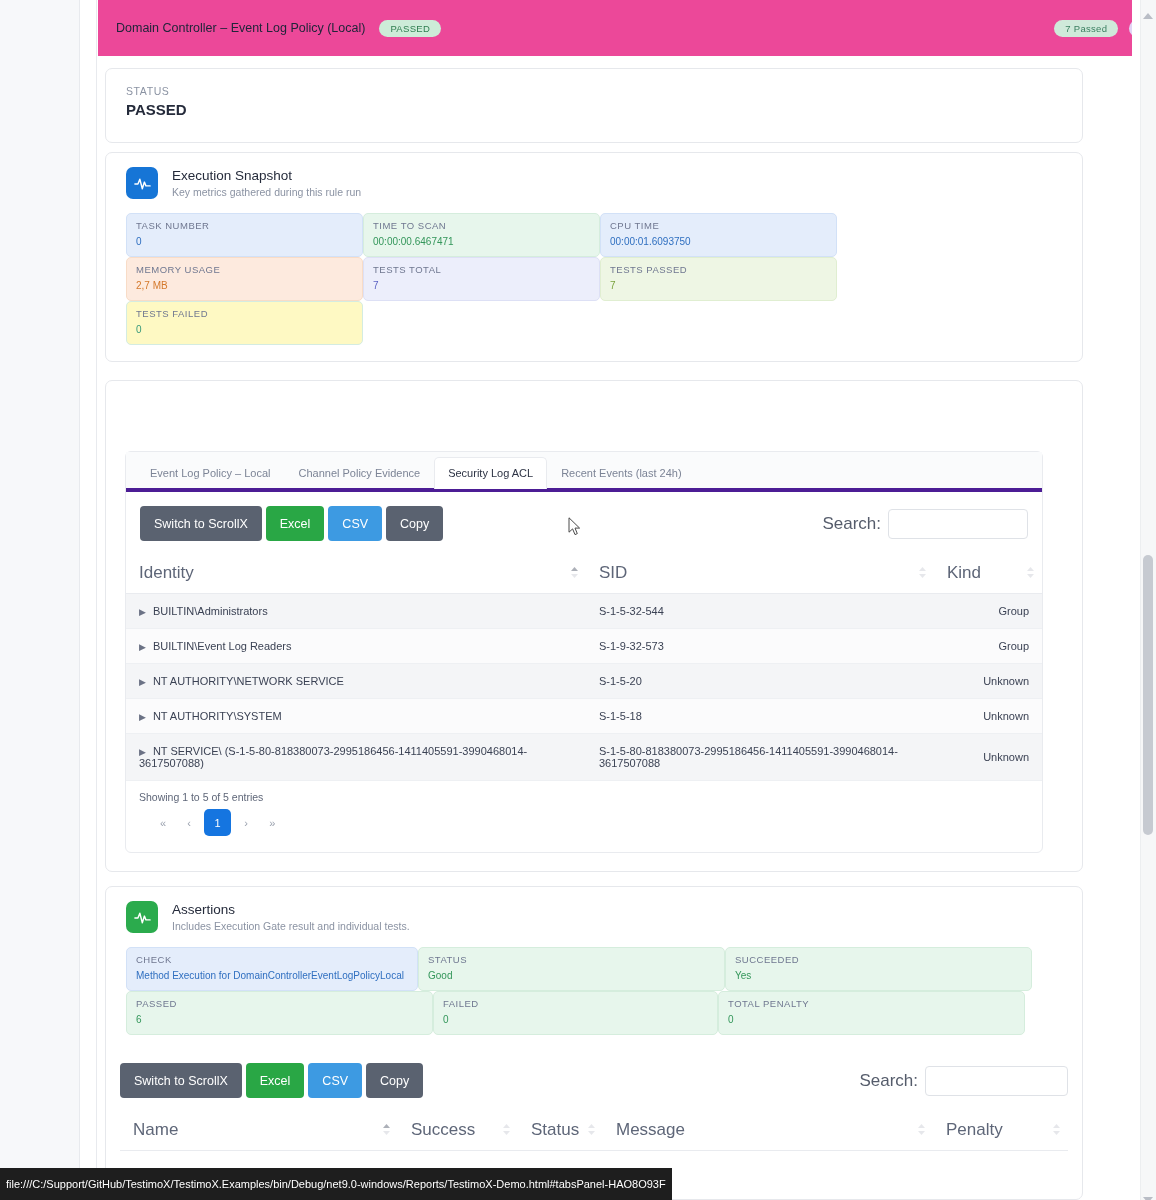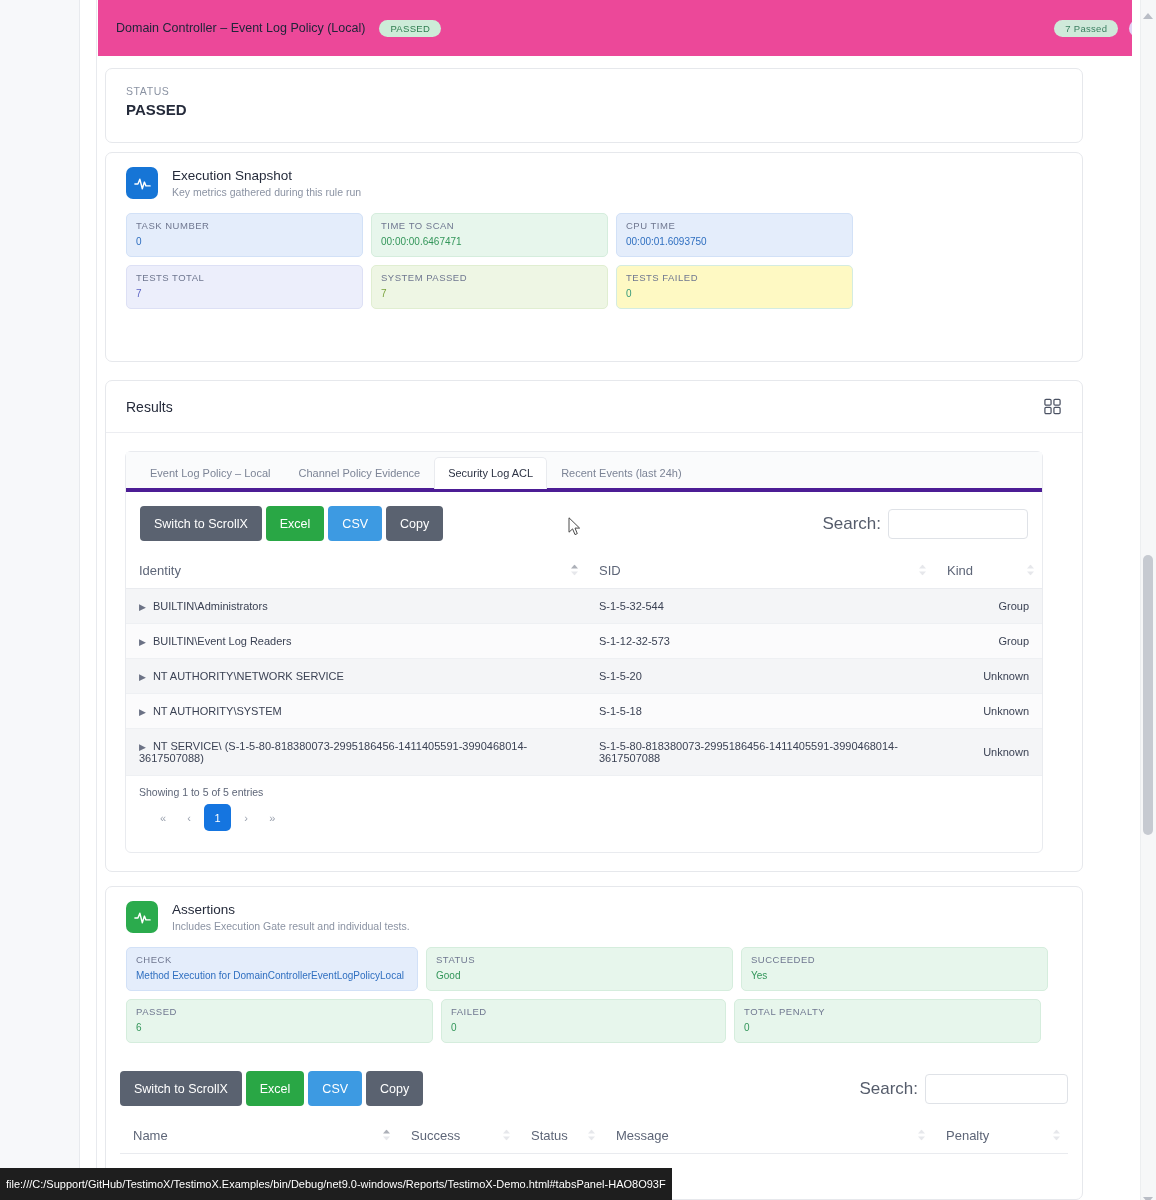--- a/index.html
+++ b/index.html
@@ -67,21 +67,21 @@
     display:flex; align-items:center; justify-content:center;
     flex: 0 0 32px;
   }
   .panel-icon.blue { background:#1675d6; }
   .panel-icon.green { background:#2bab4d; }
   .panel-txt { margin-left: 14px; }
   .panel-title { font-size: 13.5px; color:#252b3b; }
   .panel-sub { font-size: 10.5px; color:#8b93a3; margin-top: 3px; }
 
   
-  .tiles { display:flex; flex-wrap: wrap; gap: 8px; padding: 0 20px 16px 20px; }
+  .tiles { display:flex; flex-wrap: wrap; gap: 0; padding: 0 20px 16px 20px; }
   .tile {
     width: 237px; height: 44px;
     border-radius: 5px; padding: 6px 9px;
     border: 1px solid transparent;
   }
   .tile .t-lbl { font-size: 9.5px; letter-spacing:.5px; color:#6f7790; }
   .tile .t-val { font-size: 10px; margin-top: 5px; }
   .t-blue   { background:#e4edfb; border-color:#d2e1f7; }
   .t-blue  .t-val { color:#2f6fc0; }
   .t-green  { background:#e7f6ec; border-color:#d5eddd; }
@@ -142,21 +142,21 @@
   .search-lbl { font-size: 17px; color:#555c6b; }
   .search-input {
     width: 140px; height: 30px; border:1px solid #dfe2e7; border-radius: 4px;
     background:#fff; outline:none; padding: 0 8px; font-size: 11px;
     font-family:"Liberation Sans", sans-serif;
   }
   .search-input.wide { width: 143px; }
 
   table.dt { width: 100%; border-collapse: collapse; margin-top: 12px; }
   table.dt th {
-    font-size: 13px; font-weight: normal; color:#5e6678;
+    font-size: 17px; font-weight: normal; color:#5e6678;
     text-align: left; padding: 10px 13px; border-bottom: 1px solid #e9ebef;
     position: relative;
   }
   table.dt td {
     font-size: 11px; color:#3b4254; padding: 11px 13px;
     border-bottom: 1px solid #eef0f3;
   }
   table.dt tbody tr:nth-child(odd) { background:#f4f5f7; }
   table.dt tbody tr:nth-child(even) { background:#fbfbfc; }
   .sort-ic { position:absolute; right: 8px; top: 50%; transform: translateY(-50%); opacity:.45; }
@@ -247,47 +247,40 @@
             <div class="t-val">0</div>
           </div>
           <div class="tile t-green">
             <div class="t-lbl">TIME TO SCAN</div>
             <div class="t-val">00:00:00.6467471</div>
           </div>
           <div class="tile t-blue">
             <div class="t-lbl">CPU TIME</div>
             <div class="t-val">00:00:01.6093750</div>
           </div>
+          <div class="tile t-orange">
+            <div class="t-lbl">MEMORY USAGE</div>
+            <div class="t-val">2,7 MB</div>
+          </div>
           <div class="tile t-indigo">
             <div class="t-lbl">TESTS TOTAL</div>
             <div class="t-val">7</div>
           </div>
           <div class="tile t-lime">
-            <div class="t-lbl">SYSTEM PASSED</div>
+            <div class="t-lbl">TESTS PASSED</div>
             <div class="t-val">7</div>
           </div>
           <div class="tile t-mint">
             <div class="t-lbl">TESTS FAILED</div>
             <div class="t-val">0</div>
           </div>
         </div>
     </div>
 
     <div class="card card-results2">
-      <div class="res-head">
-        <span class="res-title">Results</span>
-        <span class="icon-btn">
-          <svg width="19" height="19" viewBox="0 0 20 20" fill="none" stroke="#4b5263" stroke-width="1.3">
-            <rect x="2" y="2.5" width="6.5" height="6" rx="1.2"></rect>
-            <rect x="11.5" y="2.5" width="6.5" height="6" rx="1.2"></rect>
-            <rect x="2" y="11" width="6.5" height="6.5" rx="1.2"></rect>
-            <rect x="11.5" y="11" width="6.5" height="6.5" rx="1.2"></rect>
-          </svg>
-        </span>
-      </div>
 
       <div class="tablebox">
         <div class="tabstrip" id="results-tabs">
             <div class="tab">Event Log Policy – Local</div>
             <div class="tab">Channel Policy Evidence</div>
             <div class="tab active">Security Log ACL</div>
             <div class="tab">Recent Events (last 24h)</div>
           </div>
 
         <div class="toolbar">
@@ -325,21 +318,21 @@
             </tr>
           </thead>
           <tbody id="results-tbody">
               <tr>
                 <td><span class="caret">▶</span><span>BUILTIN\Administrators</span></td>
                 <td>S-1-5-32-544</td>
                 <td class="td-right">Group</td>
               </tr>
               <tr>
                 <td><span class="caret">▶</span><span>BUILTIN\Event Log Readers</span></td>
-                <td>S-1-12-32-573</td>
+                <td>S-1-9-32-573</td>
                 <td class="td-right">Group</td>
               </tr>
               <tr>
                 <td><span class="caret">▶</span><span>NT AUTHORITY\NETWORK SERVICE</span></td>
                 <td>S-1-5-20</td>
                 <td class="td-right">Unknown</td>
               </tr>
               <tr>
                 <td><span class="caret">▶</span><span>NT AUTHORITY\SYSTEM</span></td>
                 <td>S-1-5-18</td>

